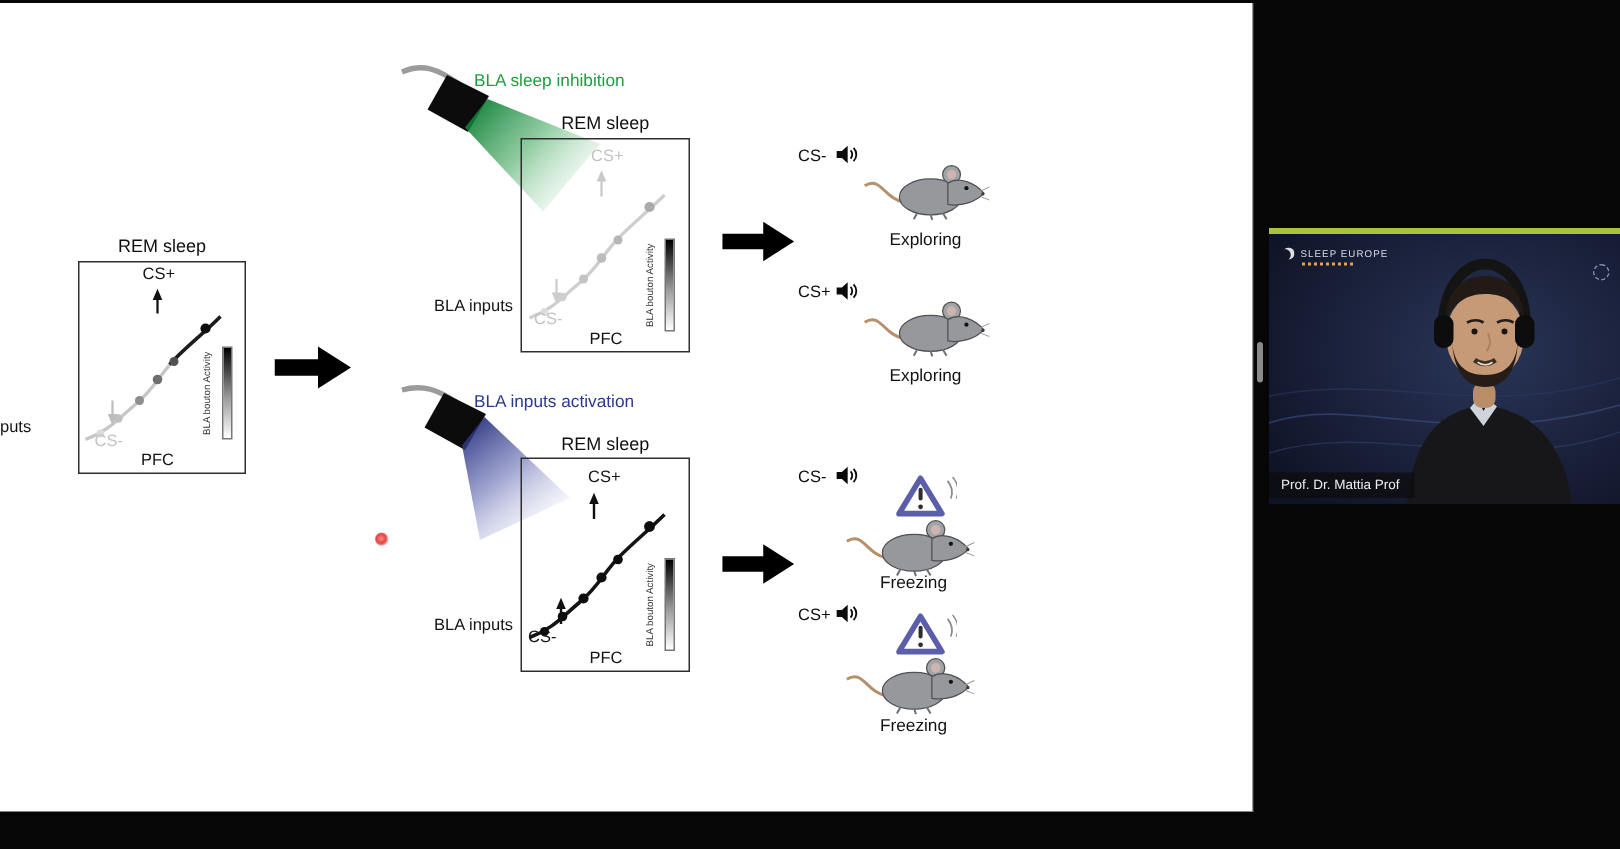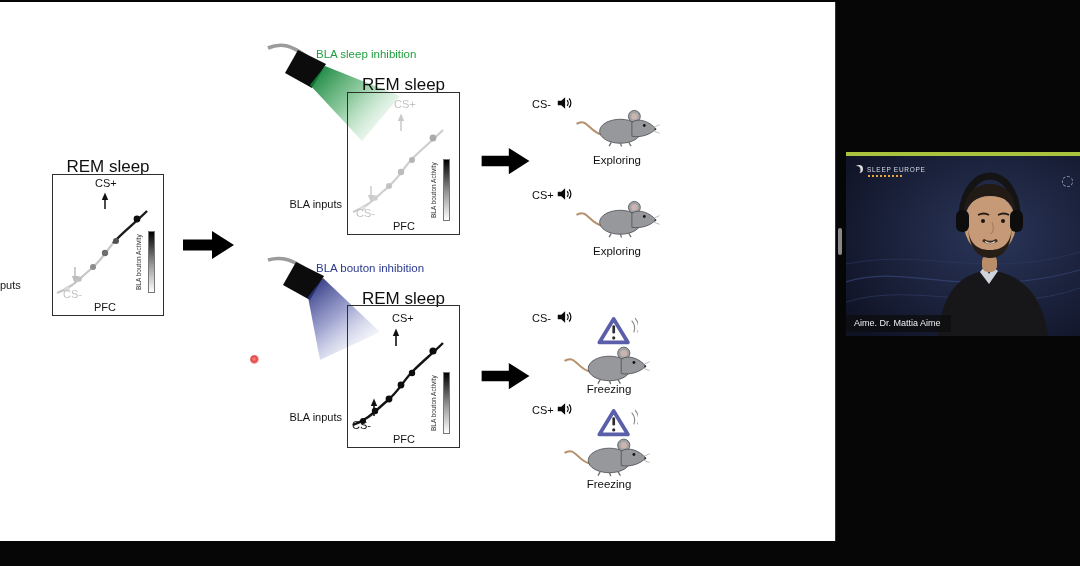--- a/index.html
+++ b/index.html
@@ -2,21 +2,21 @@
 <html><head>
 <meta charset="utf-8">
 <style>
   *{margin:0;padding:0;box-sizing:border-box;}
   html,body{background:#000;}
   #stage{position:relative;width:1080px;height:566px;background:#060606;overflow:hidden;
          font-family:"Liberation Sans",sans-serif;}
   .shared-screen{position:absolute;left:0;top:2px;width:836px;height:539px;background:#fff;
                  border-right:1px solid #333;}
   .lbl{position:absolute;color:#141414;font-size:11px;line-height:1.15;white-space:nowrap;}
-  .panel-title{position:absolute;text-align:center;font-size:17px;color:#0f0f0f;}
+  .panel-title{position:absolute;text-align:center;font-size:12px;color:#0f0f0f;}
   .panel-box{position:absolute;border:1px solid #2e2e2e;}
   .dendrite{position:absolute;left:0;top:0;}
   .cbar{position:absolute;width:7px;height:62px;background:linear-gradient(#000,#9a9a9a 55%,#fff);
         border:1px solid #777;}
   .cbar-lab{position:absolute;height:62px;width:12px;writing-mode:vertical-rl;transform:rotate(180deg);
             font-size:6.5px;color:#333;text-align:center;white-space:nowrap;}
   .gray-lbl{color:#c3c3c3;}
   .heading{position:absolute;font-size:11.5px;white-space:nowrap;}
   .heading-green{color:#1f9e3e;}
   .heading-navy{color:#2b3990;}
@@ -162,21 +162,21 @@
 
     <span class="cue" style="left:532px;top:187px">CS+</span>
     <svg class="icon-abs" style="left:557px;top:185px;width:17px;height:14px">
         <use href="#sym-speaker"></use>
       </svg>
     <svg class="icon-abs" style="left:574px;top:188px;width:86px;height:48px">
         <use href="#sym-mouse"></use>
       </svg>
     <div class="behavior" style="left:574px;top:243px">Exploring</div>
 
-    <div class="heading heading-navy" style="left:316px;top:260px">BLA bouton inhibition</div>
+    <div class="heading heading-navy" style="left:316px;top:260px">BLA inputs activation</div>
 
     <svg class="icon-abs" style="left:262px;top:252px;width:150px;height:110px" viewBox="0 0 150 110">
       <path d="M6,6 C20,2 30,6 42,14" stroke="#9b9b9b" stroke-width="3.6" fill="none"></path>
       <polygon points="34,8 62,22 48,46 21,31" fill="#0c0c0c"></polygon>
       <polygon points="46,43 61,24 118,78 58,106" fill="url(#gradBlue)"></polygon>
     </svg>
 
     <div class="panel-title" style="left:347px;top:287px;width:113px">REM sleep</div>
     <div class="panel-box" style="left:347px;top:303px;width:113px;height:143px">
       <svg class="dendrite" width="111" height="141" viewBox="0 0 111 141">
@@ -266,16 +266,16 @@
       </g>
     </svg>
 
     <div class="vc-logo">
       <span class="vc-logo-moon"></span>
       <span class="vc-logo-text">SLEEP EUROPE</span>
     </div>
     <div class="vc-logo-dots"></div>
     <div class="vc-spinner"></div>
 
-    <div class="vc-nametag">Aime. Dr. Mattia Aime</div>
+    <div class="vc-nametag">Prof. Dr. Mattia Prof</div>
   </div>
 
 </div>
 
 </body></html>

